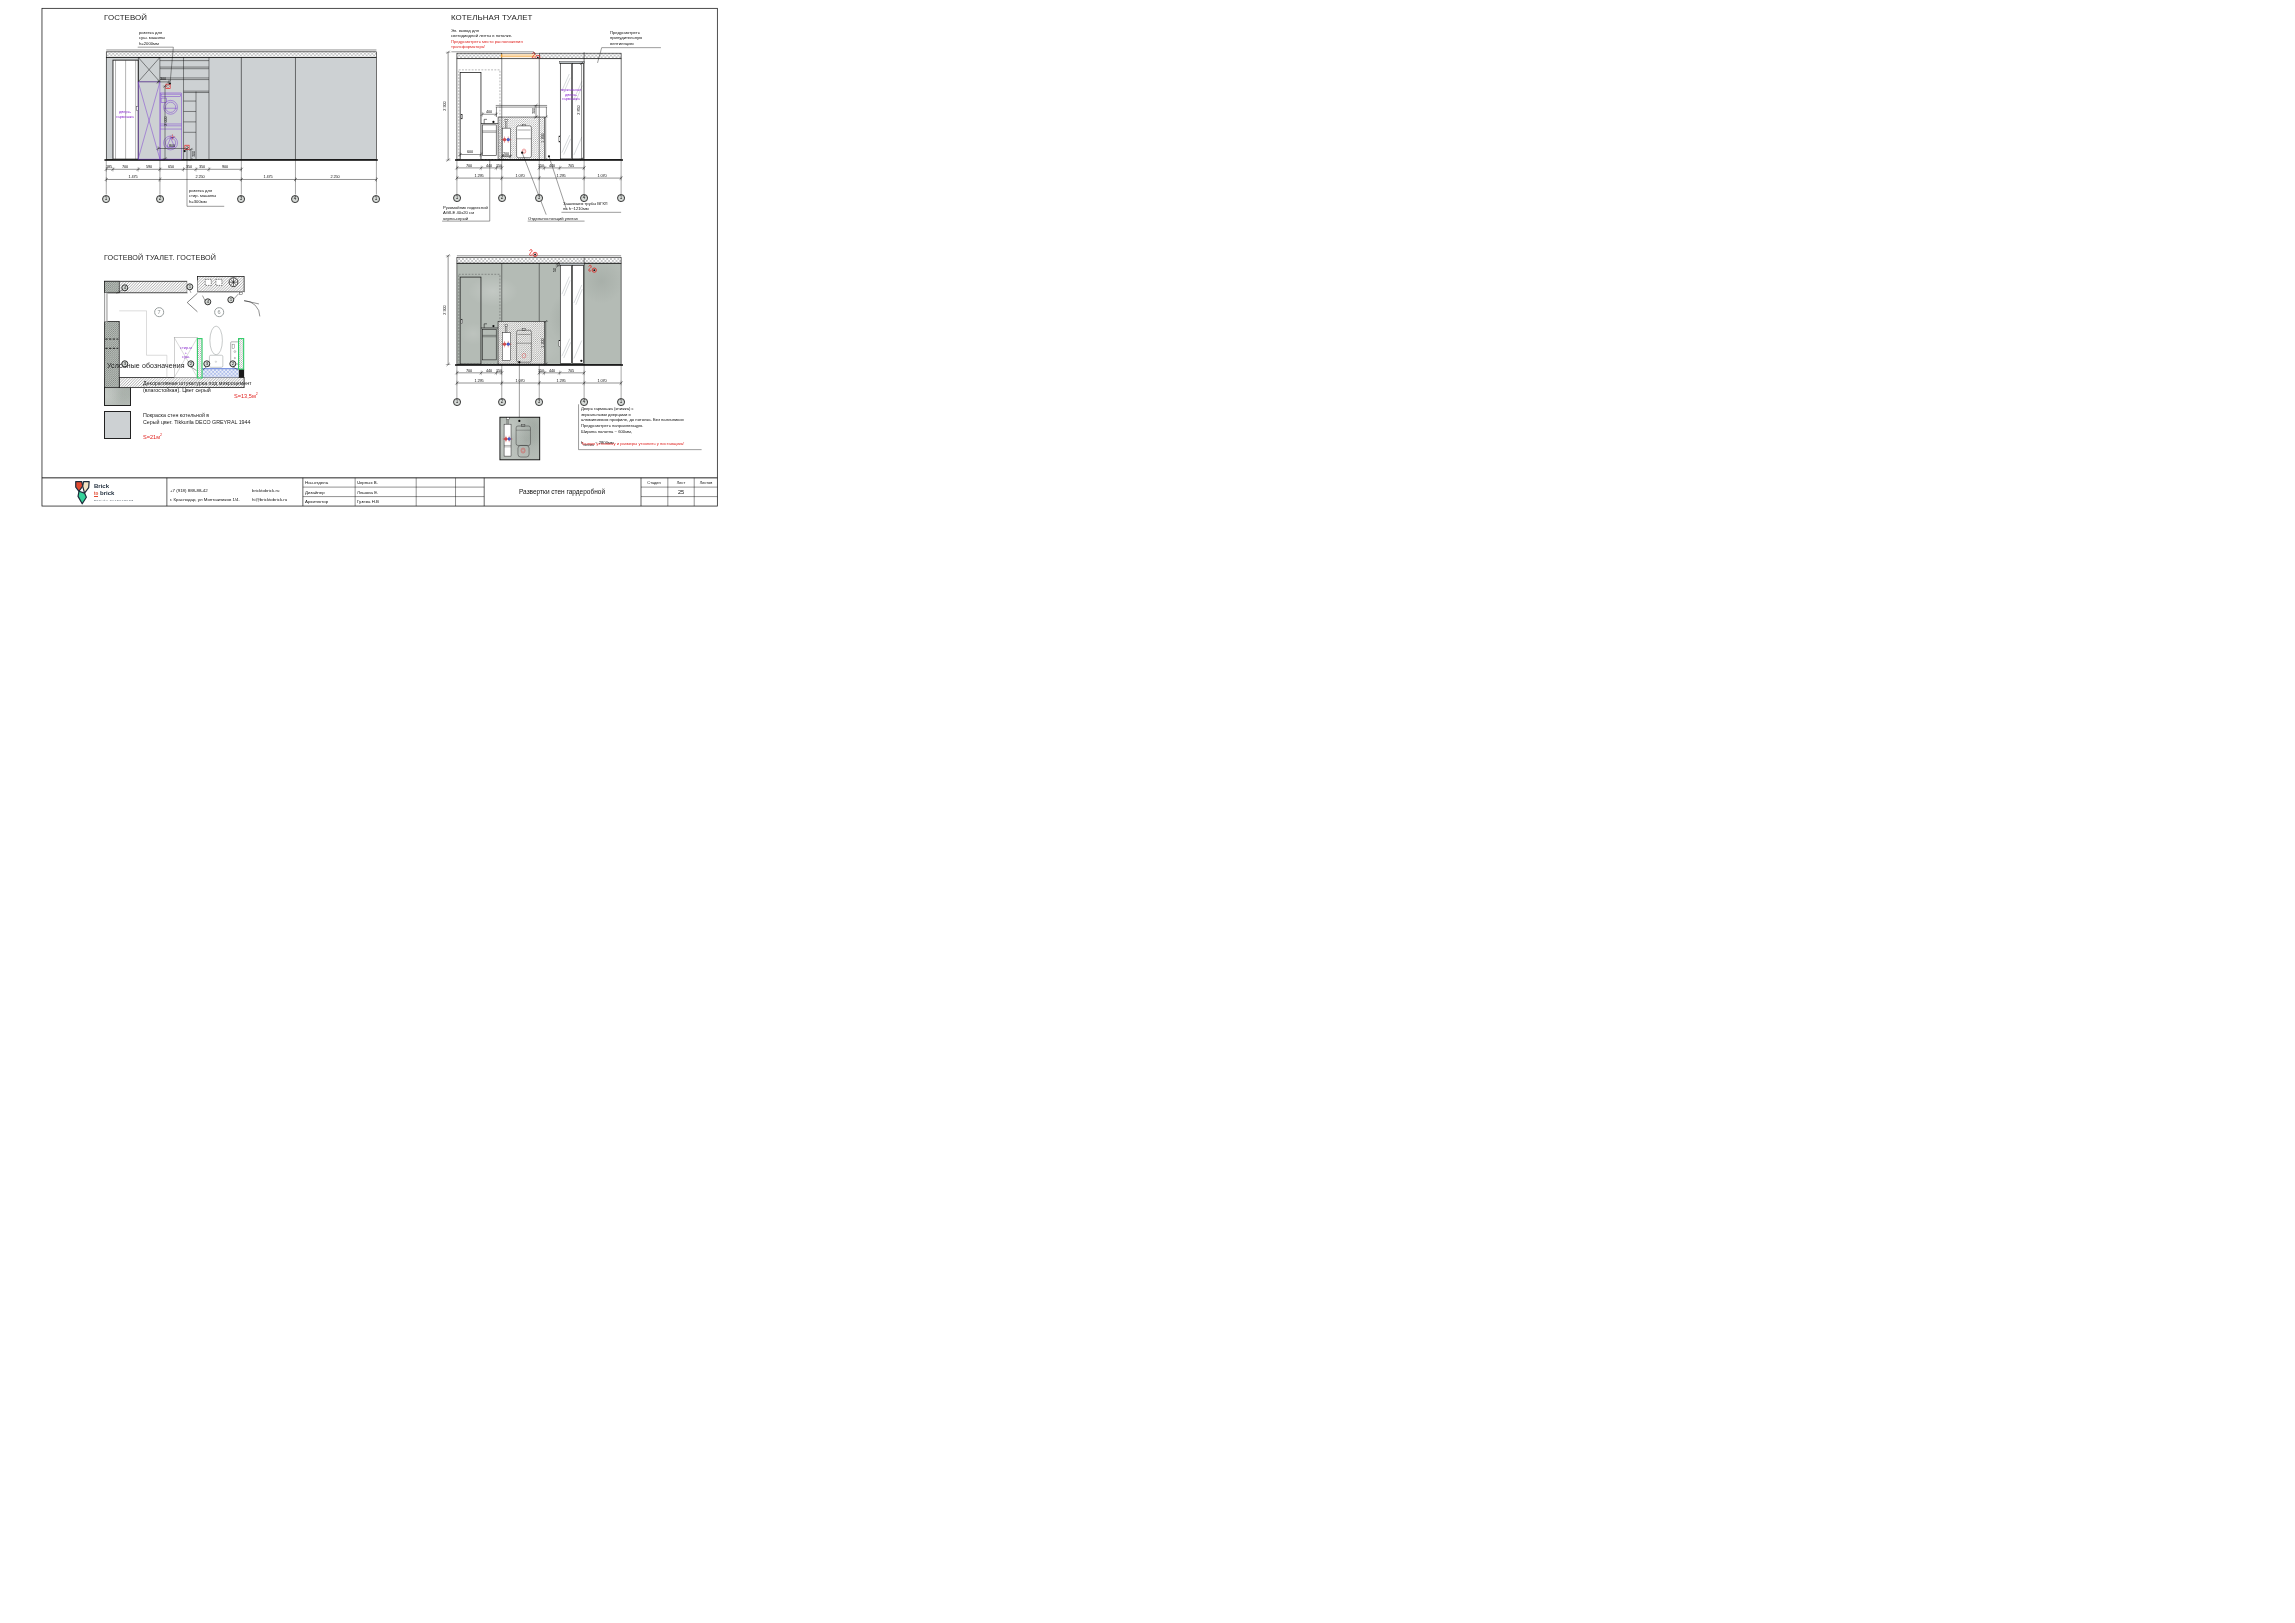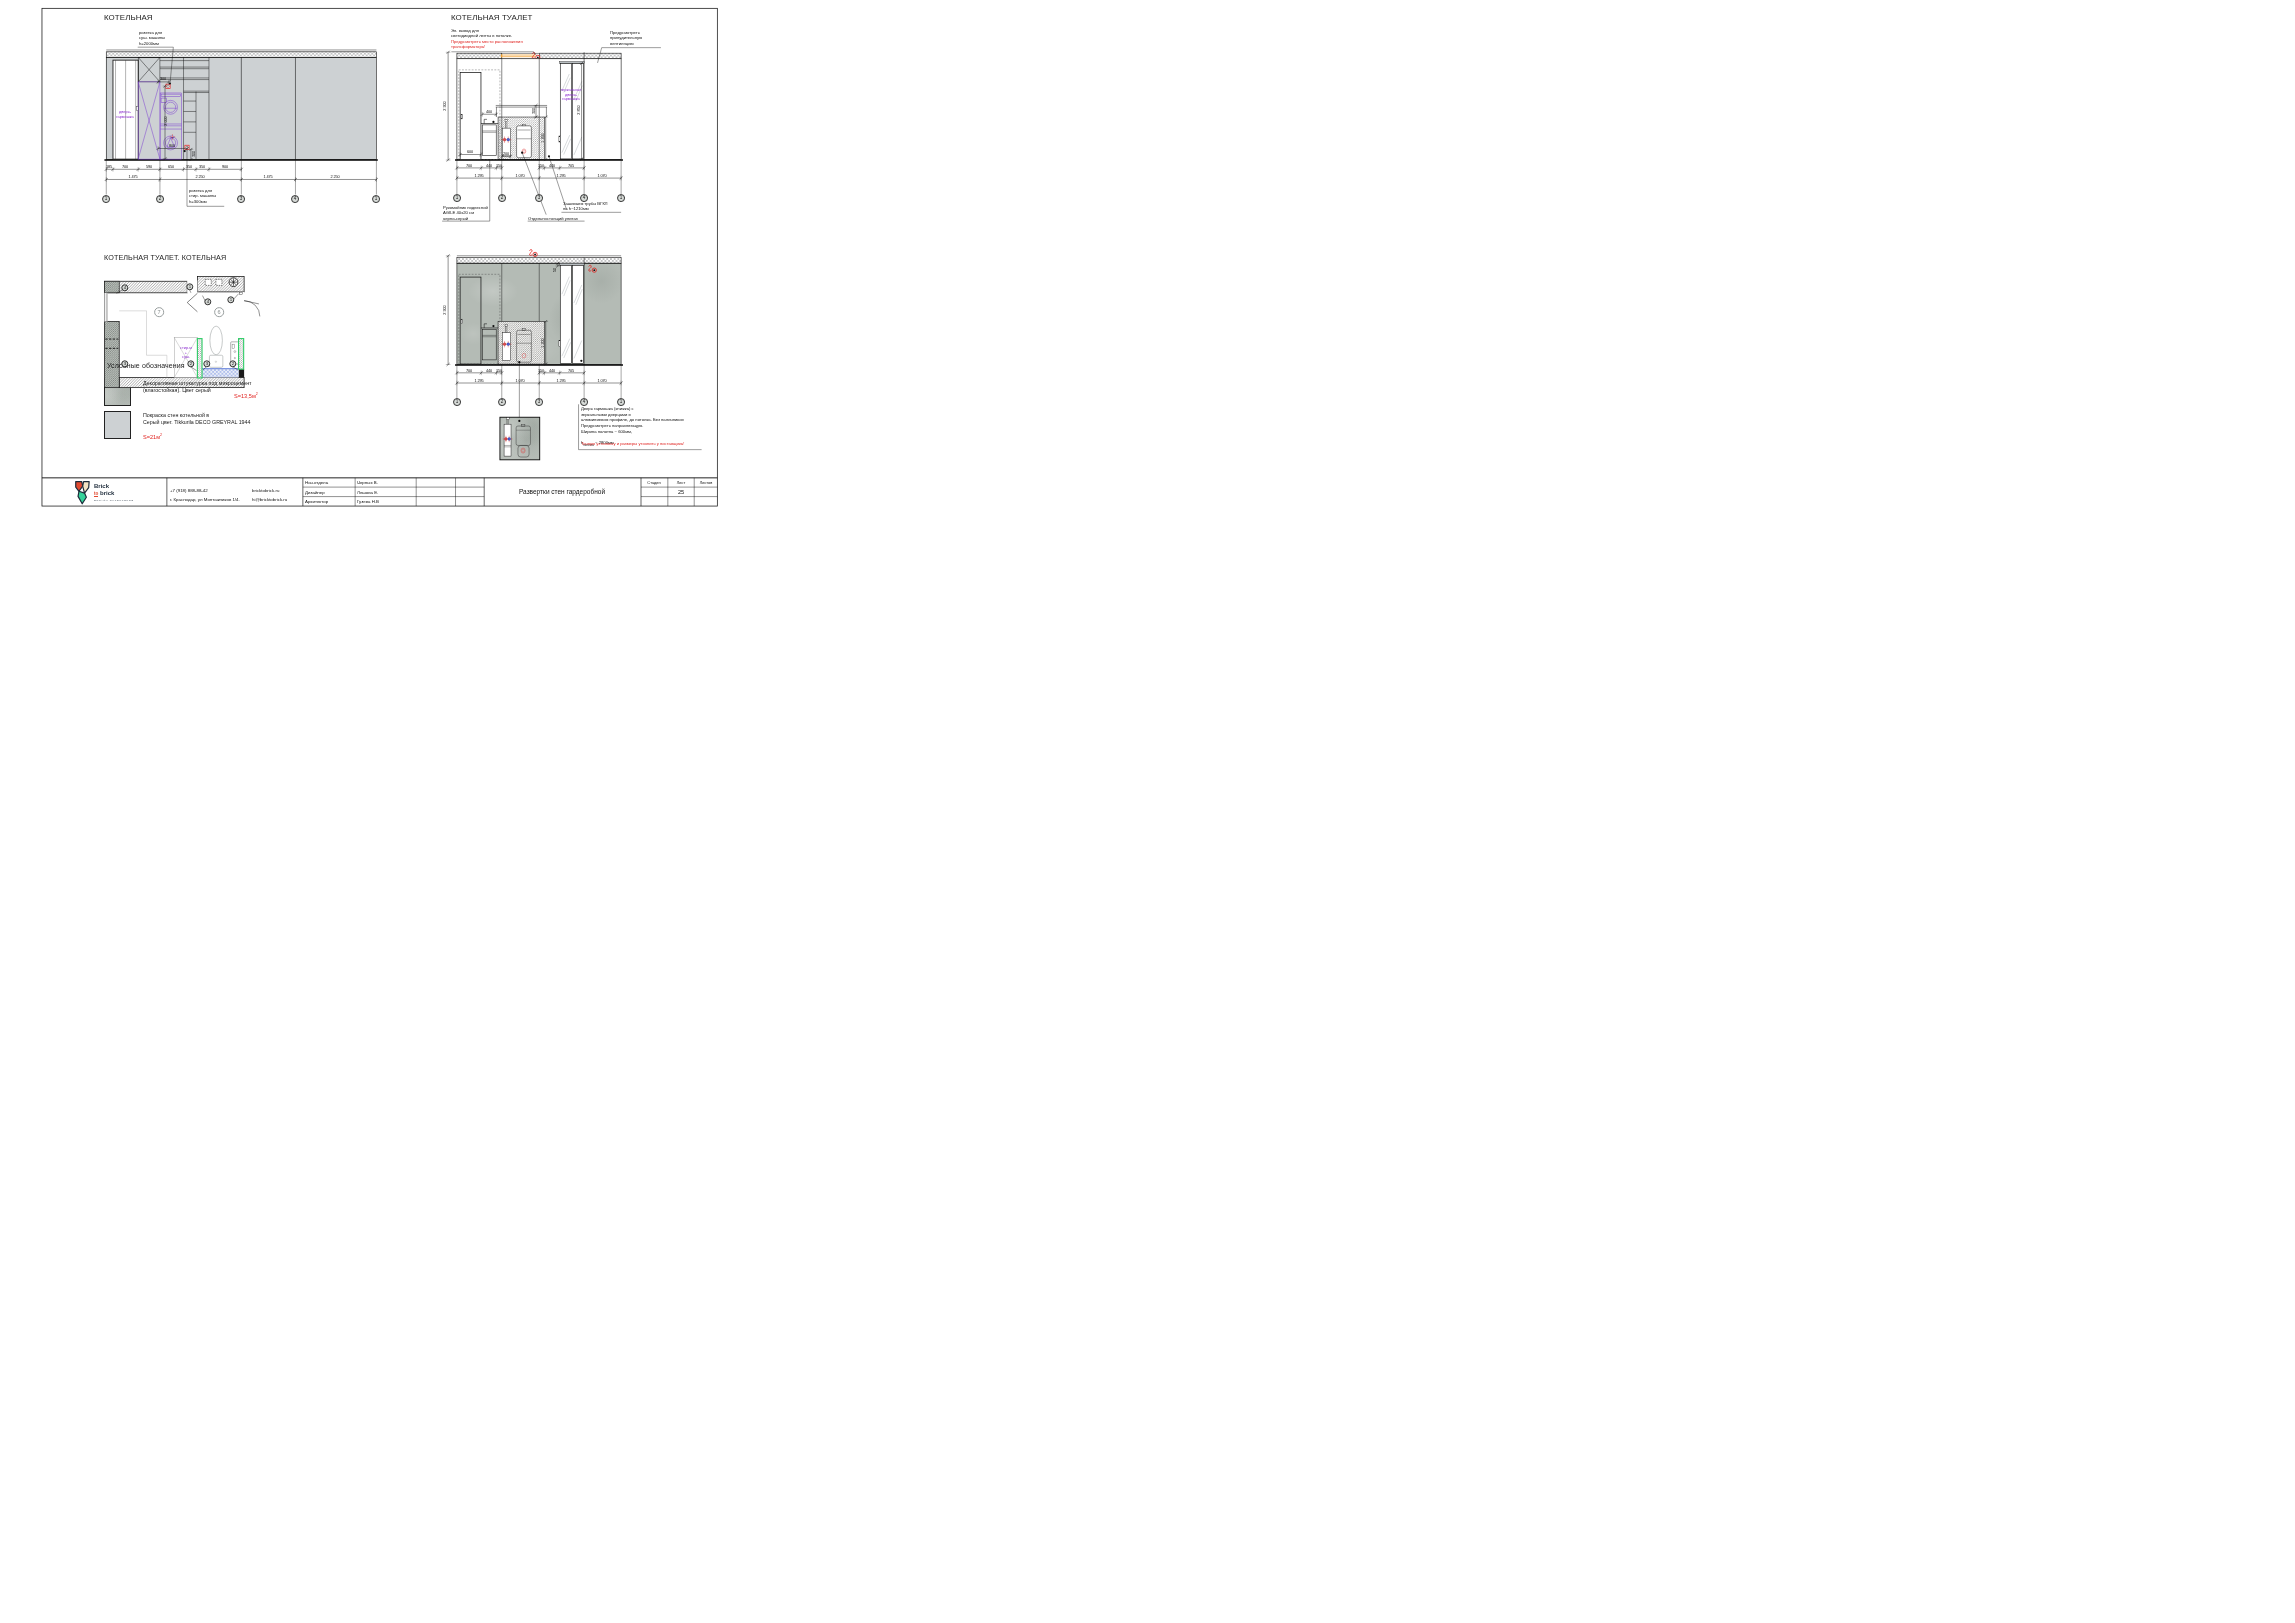--- a/index.html
+++ b/index.html
@@ -568,23 +568,23 @@
       <circle cx="398.5" cy="326.5" r="2.4" fill="#111"></circle>
       <circle cx="1066" cy="263.5" r="2.4" fill="#111"></circle>
       <circle cx="1128" cy="330" r="2.4" fill="#111"></circle>
       <circle cx="1186" cy="338" r="2.4" fill="#111"></circle>
       <circle cx="1066" cy="705" r="2.4" fill="#111"></circle>
       <circle cx="1122" cy="783" r="2.4" fill="#111"></circle>
       <circle cx="1122" cy="910" r="2.4" fill="#111"></circle>
       <circle cx="1256" cy="780" r="2.4" fill="#111"></circle>
     </svg>
 
-  <div class="sec-title" style="left:104px;top:13px;">КОТЕЛЬНАЯ</div>
+  <div class="sec-title" style="left:104px;top:13px;">ГОСТЕВОЙ</div>
   <div class="sec-title" style="left:451px;top:13px;">КОТЕЛЬНАЯ ТУАЛЕТ</div>
-  <div class="sec-title" style="left:104px;top:253px;font-size:7.2px;">КОТЕЛЬНАЯ ТУАЛЕТ. КОТЕЛЬНАЯ</div>
+  <div class="sec-title" style="left:104px;top:253px;font-size:7.2px;">ГОСТЕВОЙ ТУАЛЕТ. ГОСТЕВОЙ</div>
   <div class="sec-title" style="left:107px;top:362px;font-size:7px;">Условные обозначения</div>
 
   <div class="note" style="left:139px;top:30px;">розетка для
 суш. машины
 h=2000мм</div>
   <div class="note" style="left:189px;top:188px;">розетка для
 стир. машины
 h=300мм</div>
   <div class="plabel" style="left:125px;top:110px;">дверь-
 гармошка</div>

